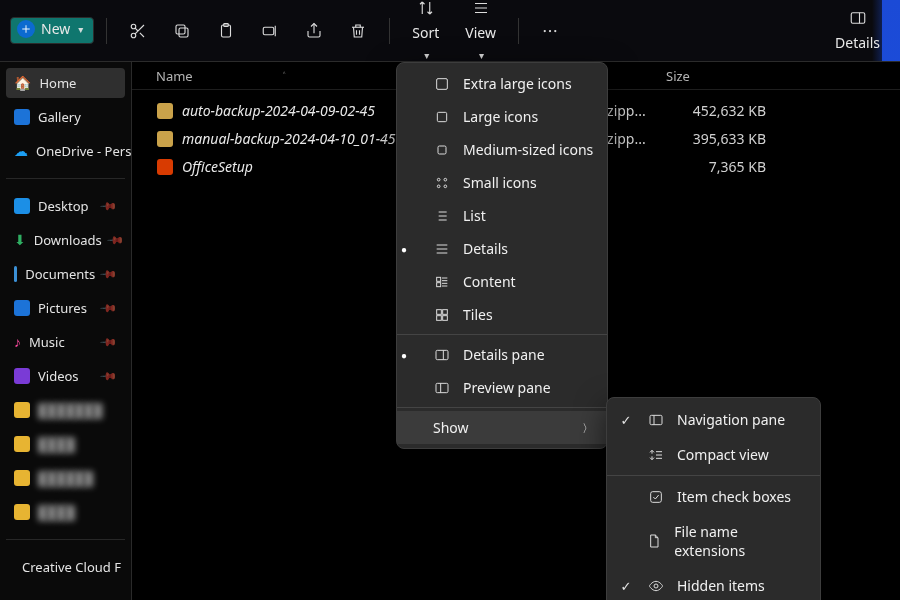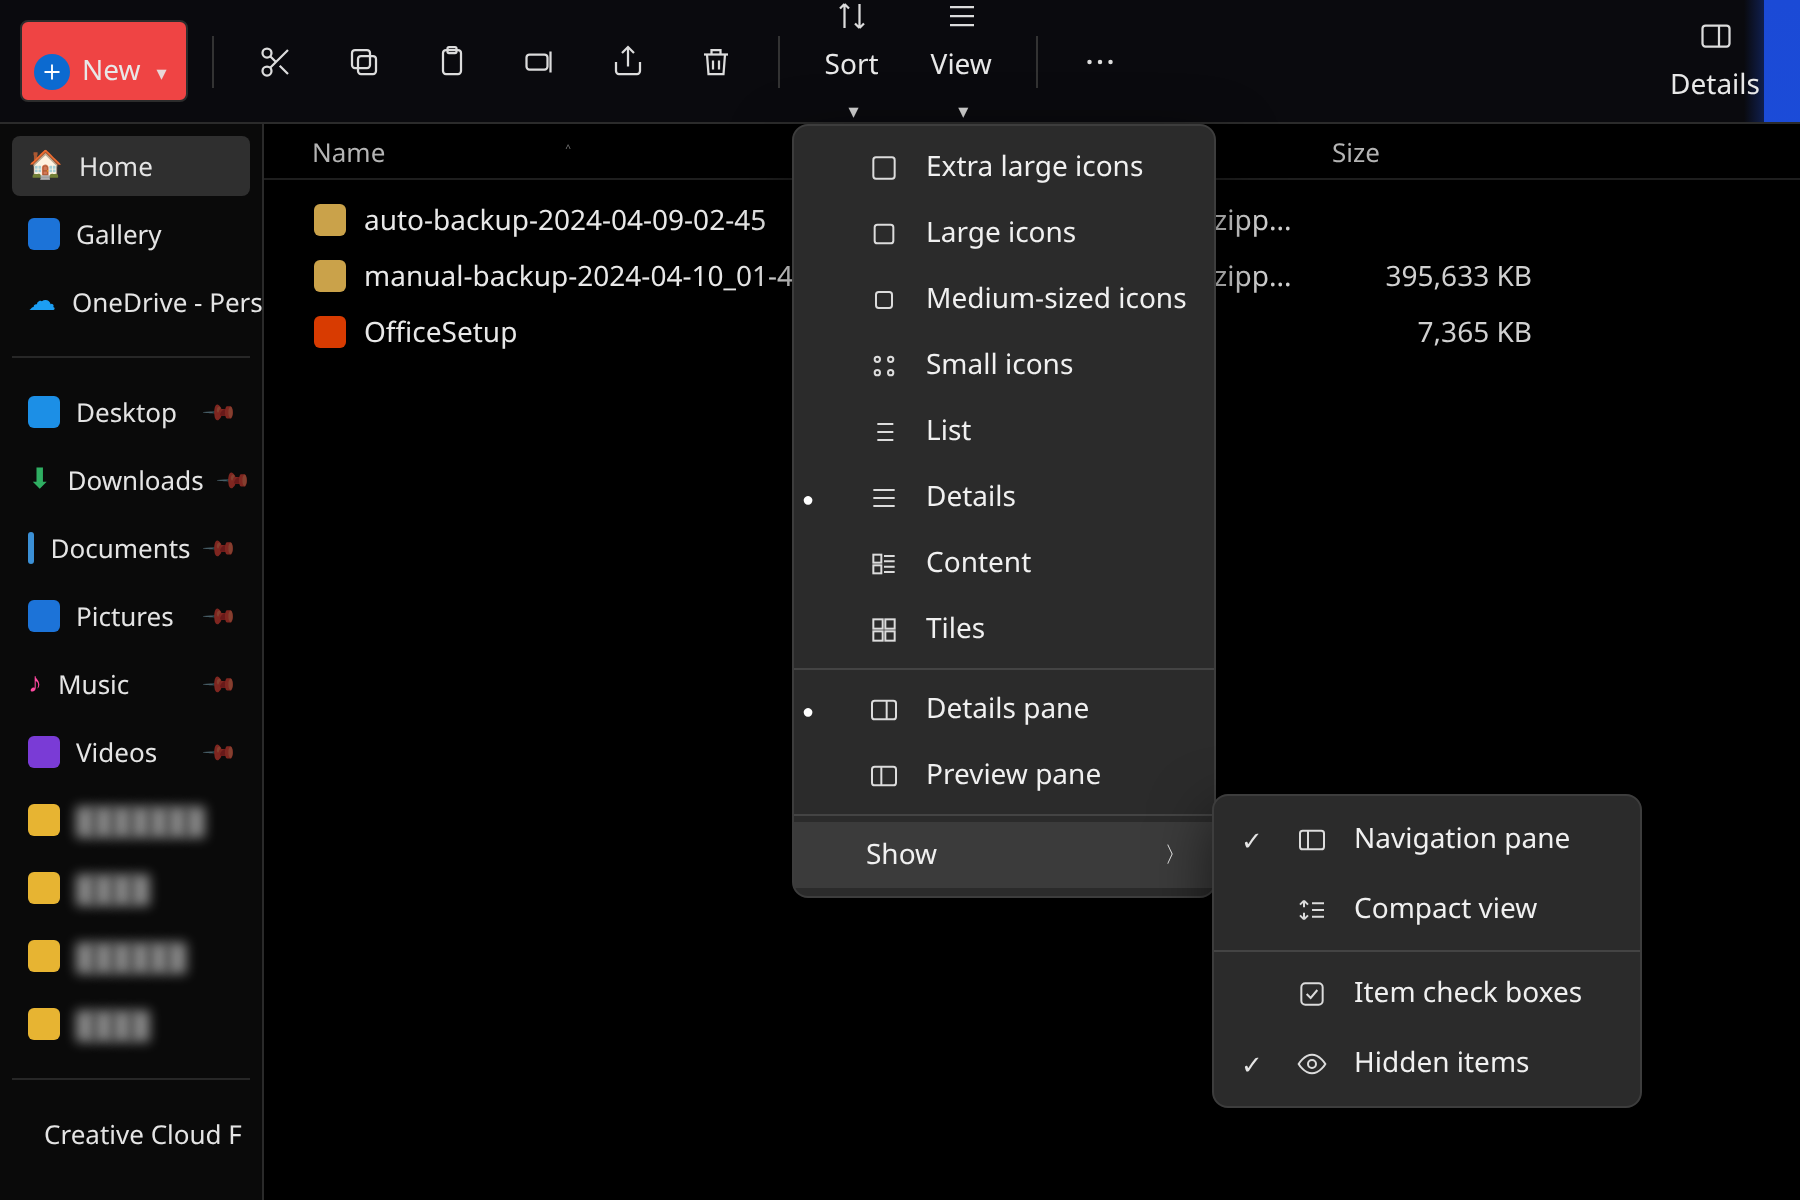--- a/index.html
+++ b/index.html
@@ -34,24 +34,24 @@
     z-index:1;
   }
   .btn { display:flex; align-items:center; gap:6px; padding:6px 10px; border-radius:4px; cursor:pointer; color:#e8e8e8;flex-direction:column; }
   .sep { width:1px; height:26px; background:#333; margin:0 6px; }
   .chev { font-size:10px; opacity:.9; margin-left:2px; }
   .ico { width:18px; height:18px; display:flex; align-items:center; justify-content:center; }
   svg { stroke:#dcdcdc; fill:none; stroke-width:1.5; }
   .tb-right { margin-left:auto; display:flex; align-items:center; gap:6px; }
 
   .new-btn {
-    background:#ef4444;
+    background:#0f766e;
     border:1px solid #2c2c2c;
     border-radius:4px;
-    padding:15px 10px 5px 6px;
+    padding:1px 10px 5px 6px;
     display:flex; align-items:center; gap:6px;
   }
   .new-plus {
     width:18px; height:18px;
     background:#0c6ad0;
     border-radius:50%;
     display:flex;align-items:center;justify-content:center;
     color:#fff; font-weight:600;
   }
 
@@ -99,21 +99,21 @@
   .col-size { flex:0 0 120px; }
 
   .file-list { padding:6px 0; }
   .file-row {
     display:flex; align-items:center;
     padding:4px 0 4px 24px;
     font-size:14px;
     height:28px;
     color:#e8e8e8;
   }
-  .file-row .fname { flex:0 0 260px; display:flex; align-items:flex-start; gap:8px; }
+  .file-row .fname { flex:0 0 260px; display:flex; align-items:flex-end; gap:8px;font-style:italic; }
   .file-row .ftype { flex:0 0 250px; padding-left:160px; color:#d0d0d0; white-space:nowrap; overflow:hidden; text-overflow:ellipsis;}
   .file-row .fsize { flex:0 0 120px; text-align:right; padding-right:20px; color:#d0d0d0; }
   .ficon { width:18px;height:18px;display:flex;align-items:center;justify-content:center; }
 
   
   .menu {
     position:absolute;
     background:#2b2b2b;
     border:1px solid #3d3d3d;
     border-radius:8px;
@@ -355,20 +355,21 @@
 
     <div class="file-list">
       <div class="file-row">
         <span class="fname">
           <span class="ficon">
               <span class="sq" style="background:#caa24a"></span>
             </span>
           <span>auto-backup-2024-04-09-02-45</span>
         </span>
         <span class="ftype">sed (zipp...</span>
+        <span class="fsize">452,632 KB</span>
       </div>
       <div class="file-row">
         <span class="fname">
           <span class="ficon">
               <span class="sq" style="background:#caa24a"></span>
             </span>
           <span>manual-backup-2024-04-10_01-45</span>
         </span>
         <span class="ftype">sed (zipp...</span>
         <span class="fsize">395,633 KB</span>
@@ -514,20 +515,30 @@
         <span class="check"></span>
         <span class="ico">
             <svg viewBox="0 0 24 24" width="16" height="16">
               <rect x="4" y="4" width="16" height="16" rx="3"></rect>
               <path d="M8 12l3 3 5-6"></path>
             </svg>
           </span>
         <span>Item check boxes</span>
       </div>
       <div class="menu-item">
+        <span class="check"></span>
+        <span class="ico">
+            <svg viewBox="0 0 24 24" width="16" height="16">
+              <path d="M7 3h7l4 4v14H7z"></path>
+              <path d="M14 3v4h4"></path>
+            </svg>
+          </span>
+        <span>File name extensions</span>
+      </div>
+      <div class="menu-item">
         <span class="check">✓</span>
         <span class="ico">
             <svg viewBox="0 0 24 24" width="16" height="16">
               <path d="M2 12s4-7 10-7 10 7 10 7-4 7-10 7S2 12 2 12z"></path>
               <circle cx="12" cy="12" r="3"></circle>
             </svg>
           </span>
         <span>Hidden items</span>
       </div>
     </div>

